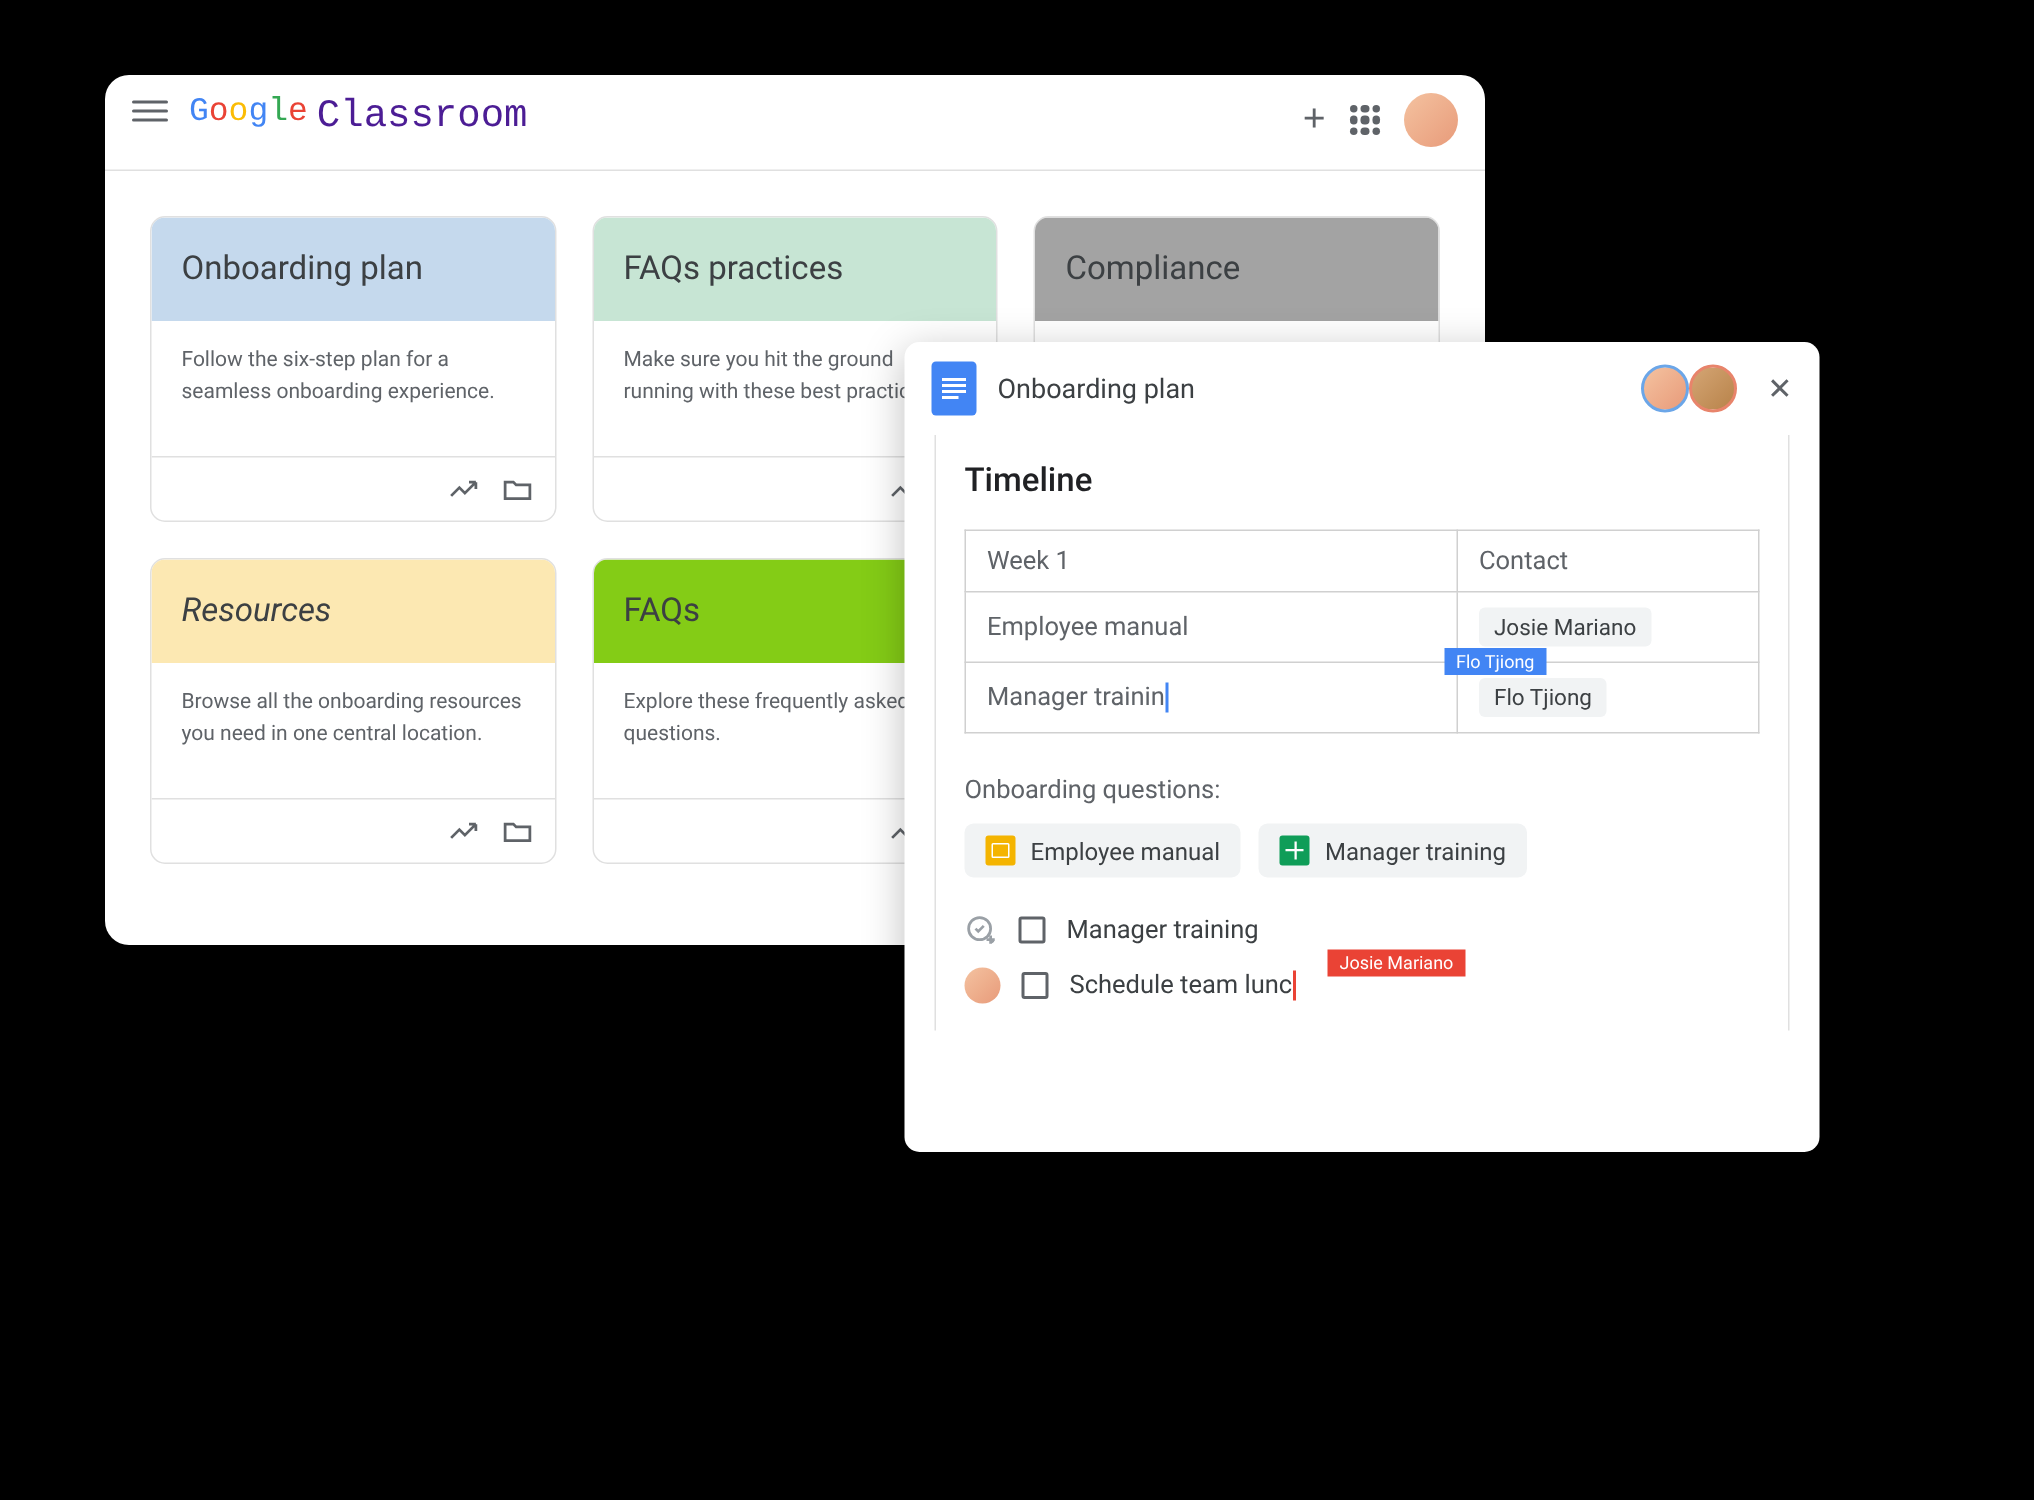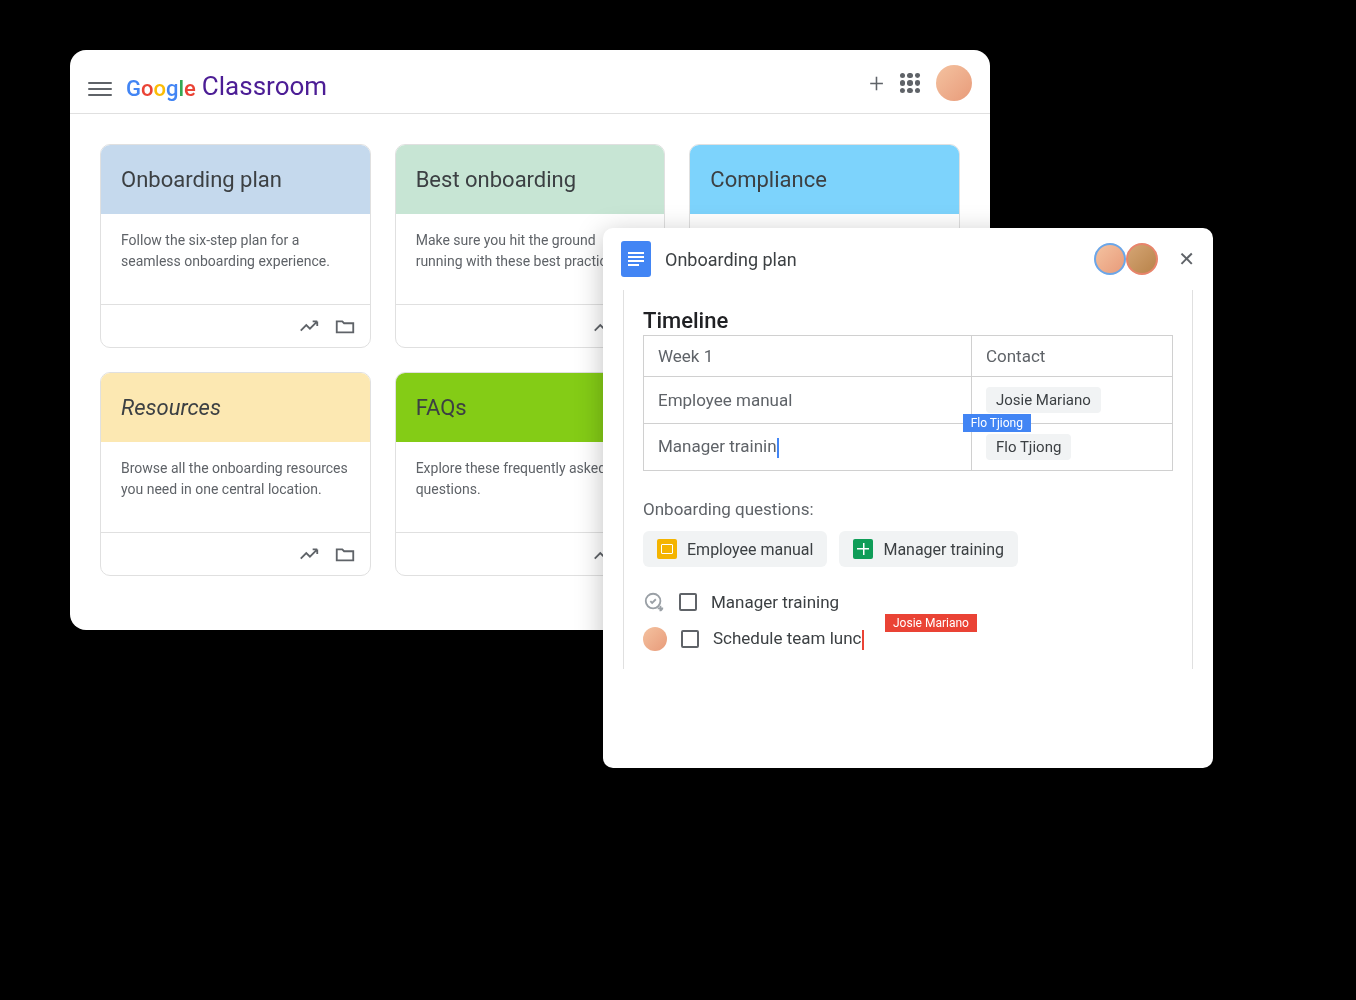--- a/index.html
+++ b/index.html
@@ -12,45 +12,46 @@
       left: 70px;
       width: 920px;
       height: 580px;
       background: #fff;
       border-radius: 16px;
       box-shadow: 0 4px 20px rgba(0,0,0,0.15);
       overflow: hidden;
     }
     .classroom-header {
       display: flex;
-      align-items: flex-end;
+      align-items: flex-start;
       padding: 12px 18px;
       border-bottom: 1px solid #e0e0e0;
       height: 64px;
+      font-family: Liberation Mono, monospace;
     }
     .menu-icon { width: 24px; height: 24px; cursor: pointer; display: flex; flex-direction: column; justify-content: center; gap: 4px; margin-right: 14px; }
     .menu-icon span { display: block; height: 2px; background: #5f6368; border-radius: 1px; }
     .google-logo { font-size: 22px; font-weight: 500; margin-right: 6px; }
     .g-blue { color: #4285F4; }
     .g-red { color: #EA4335; }
     .g-yellow { color: #FBBC05; }
     .g-green { color: #34A853; }
     .app-name { font-size: 26px; color: #4c1d95; }
     .header-right { margin-left: auto; display: flex; align-items: center; gap: 16px; }
     .plus-icon { font-size: 26px; color: #5f6368; cursor: pointer; font-weight: 300; }
     .apps-icon { width: 20px; height: 20px; display: grid; grid-template-columns: repeat(3,1fr); gap: 2px; cursor: pointer; }
     .apps-icon span { background: #5f6368; border-radius: 50%; }
     .avatar { width: 36px; height: 36px; border-radius: 50%; background: linear-gradient(135deg, #f4c2a0, #e89b7a); cursor: pointer; }
     
     .cards-grid { display: grid; grid-template-columns: repeat(3, 1fr); gap: 24px; padding: 30px; }
     .card { border: 1px solid #e0e0e0; border-radius: 10px; overflow: hidden; background: #fff; cursor: pointer; }
     .card-header { padding: 22px 20px; font-size: 22px; color: #3c4043; }
     .card-blue .card-header { background: #c5d9ed; }
     .card-green .card-header { background: #c7e5d4; }
-    .card-pink .card-header { background: #7dd3fc; }
+    .card-pink .card-header { background: #a3a3a3; }
     .card-yellow .card-header { background: #fce8b2; font-style: italic; }
     .card-grey .card-header { background: #84cc16; }
     .card-body { padding: 16px 20px 8px; font-size: 14px; color: #5f6368; line-height: 1.5; min-height: 90px; }
     .card-footer { border-top: 1px solid #e0e0e0; padding: 10px 14px; display: flex; justify-content: flex-end; gap: 14px; align-items: center; }
     .trend-icon, .folder-icon { width: 22px; height: 22px; color: #5f6368; }
     
     
     .docs-window {
       position: absolute;
       top: 228px;
@@ -69,21 +70,21 @@
     .docs-title { font-size: 18px; color: #3c4043; }
     .docs-header-right { margin-left: auto; display: flex; align-items: center; gap: 8px; }
     .collab-avatar { width: 32px; height: 32px; border-radius: 50%; border: 2px solid; }
     .collab-avatar.a1 { background: linear-gradient(135deg,#f4c2a0,#e89b7a); border-color: #6ba6e8; margin-right: -8px; }
     .collab-avatar.a2 { background: linear-gradient(135deg,#d4a574,#b8834a); border-color: #e8846b; }
     .close-icon { font-size: 20px; color: #5f6368; cursor: pointer; margin-left: 12px; }
     
     .docs-body { padding: 18px 40px; position: relative; }
     .docs-page-border-l { position: absolute; left: 20px; top: 0; bottom: 0; width: 1px; background: #e0e0e0; }
     .docs-page-border-r { position: absolute; right: 20px; top: 0; bottom: 0; width: 1px; background: #e0e0e0; }
-    .timeline-title { font-size: 22px; font-weight: 500; color: #202124; margin-bottom: 2px; }
+    .timeline-title { font-size: 22px; font-weight: 500; color: #202124; margin-bottom: 20px; }
     
     .timeline-table { border: 1px solid #d0d0d0; border-collapse: collapse; width: 100%; margin-bottom: 28px; }
     .timeline-table td { border: 1px solid #d0d0d0; padding: 10px 14px; font-size: 17px; color: #5f6368; position: relative; }
     .contact-chip { background: #f1f3f4; padding: 4px 10px; border-radius: 4px; font-size: 15px; color: #3c4043; display: inline-block; }
     .cursor-tag { position: absolute; background: #4285F4; color: #fff; font-size: 12px; padding: 2px 8px; white-space: nowrap; }
     .cursor-tag.blue { background: #4285F4; top: -10px; right: -60px; }
     .cursor-line-blue { display: inline-block; width: 2px; height: 20px; background: #4285F4; vertical-align: middle; }
     
     .docs-label { font-size: 17px; color: #5f6368; margin-bottom: 12px; }
     .doc-chips { display: flex; gap: 12px; margin-bottom: 24px; }
@@ -139,21 +140,21 @@
       <div class="card-footer">
         <svg class="trend-icon" viewBox="0 0 24 24" fill="none" stroke="currentColor" stroke-width="2">
             <path d="M3 17l6-6 4 4 8-8M21 7h-5M21 7v5"></path>
           </svg>
         <svg class="folder-icon" viewBox="0 0 24 24" fill="none" stroke="currentColor" stroke-width="2">
             <path d="M3 7h6l2 2h10v10H3z"></path>
           </svg>
       </div>
     </div>
     <div class="card card-green">
-      <div class="card-header">Best onboarding</div>
+      <div class="card-header">FAQs practices</div>
       <div class="card-body">Make sure you hit the ground running with these best practices.</div>
       <div class="card-footer">
         <svg class="trend-icon" viewBox="0 0 24 24" fill="none" stroke="currentColor" stroke-width="2">
             <path d="M3 17l6-6 4 4 8-8M21 7h-5M21 7v5"></path>
           </svg>
         <svg class="folder-icon" viewBox="0 0 24 24" fill="none" stroke="currentColor" stroke-width="2">
             <path d="M3 7h6l2 2h10v10H3z"></path>
           </svg>
       </div>
     </div>

